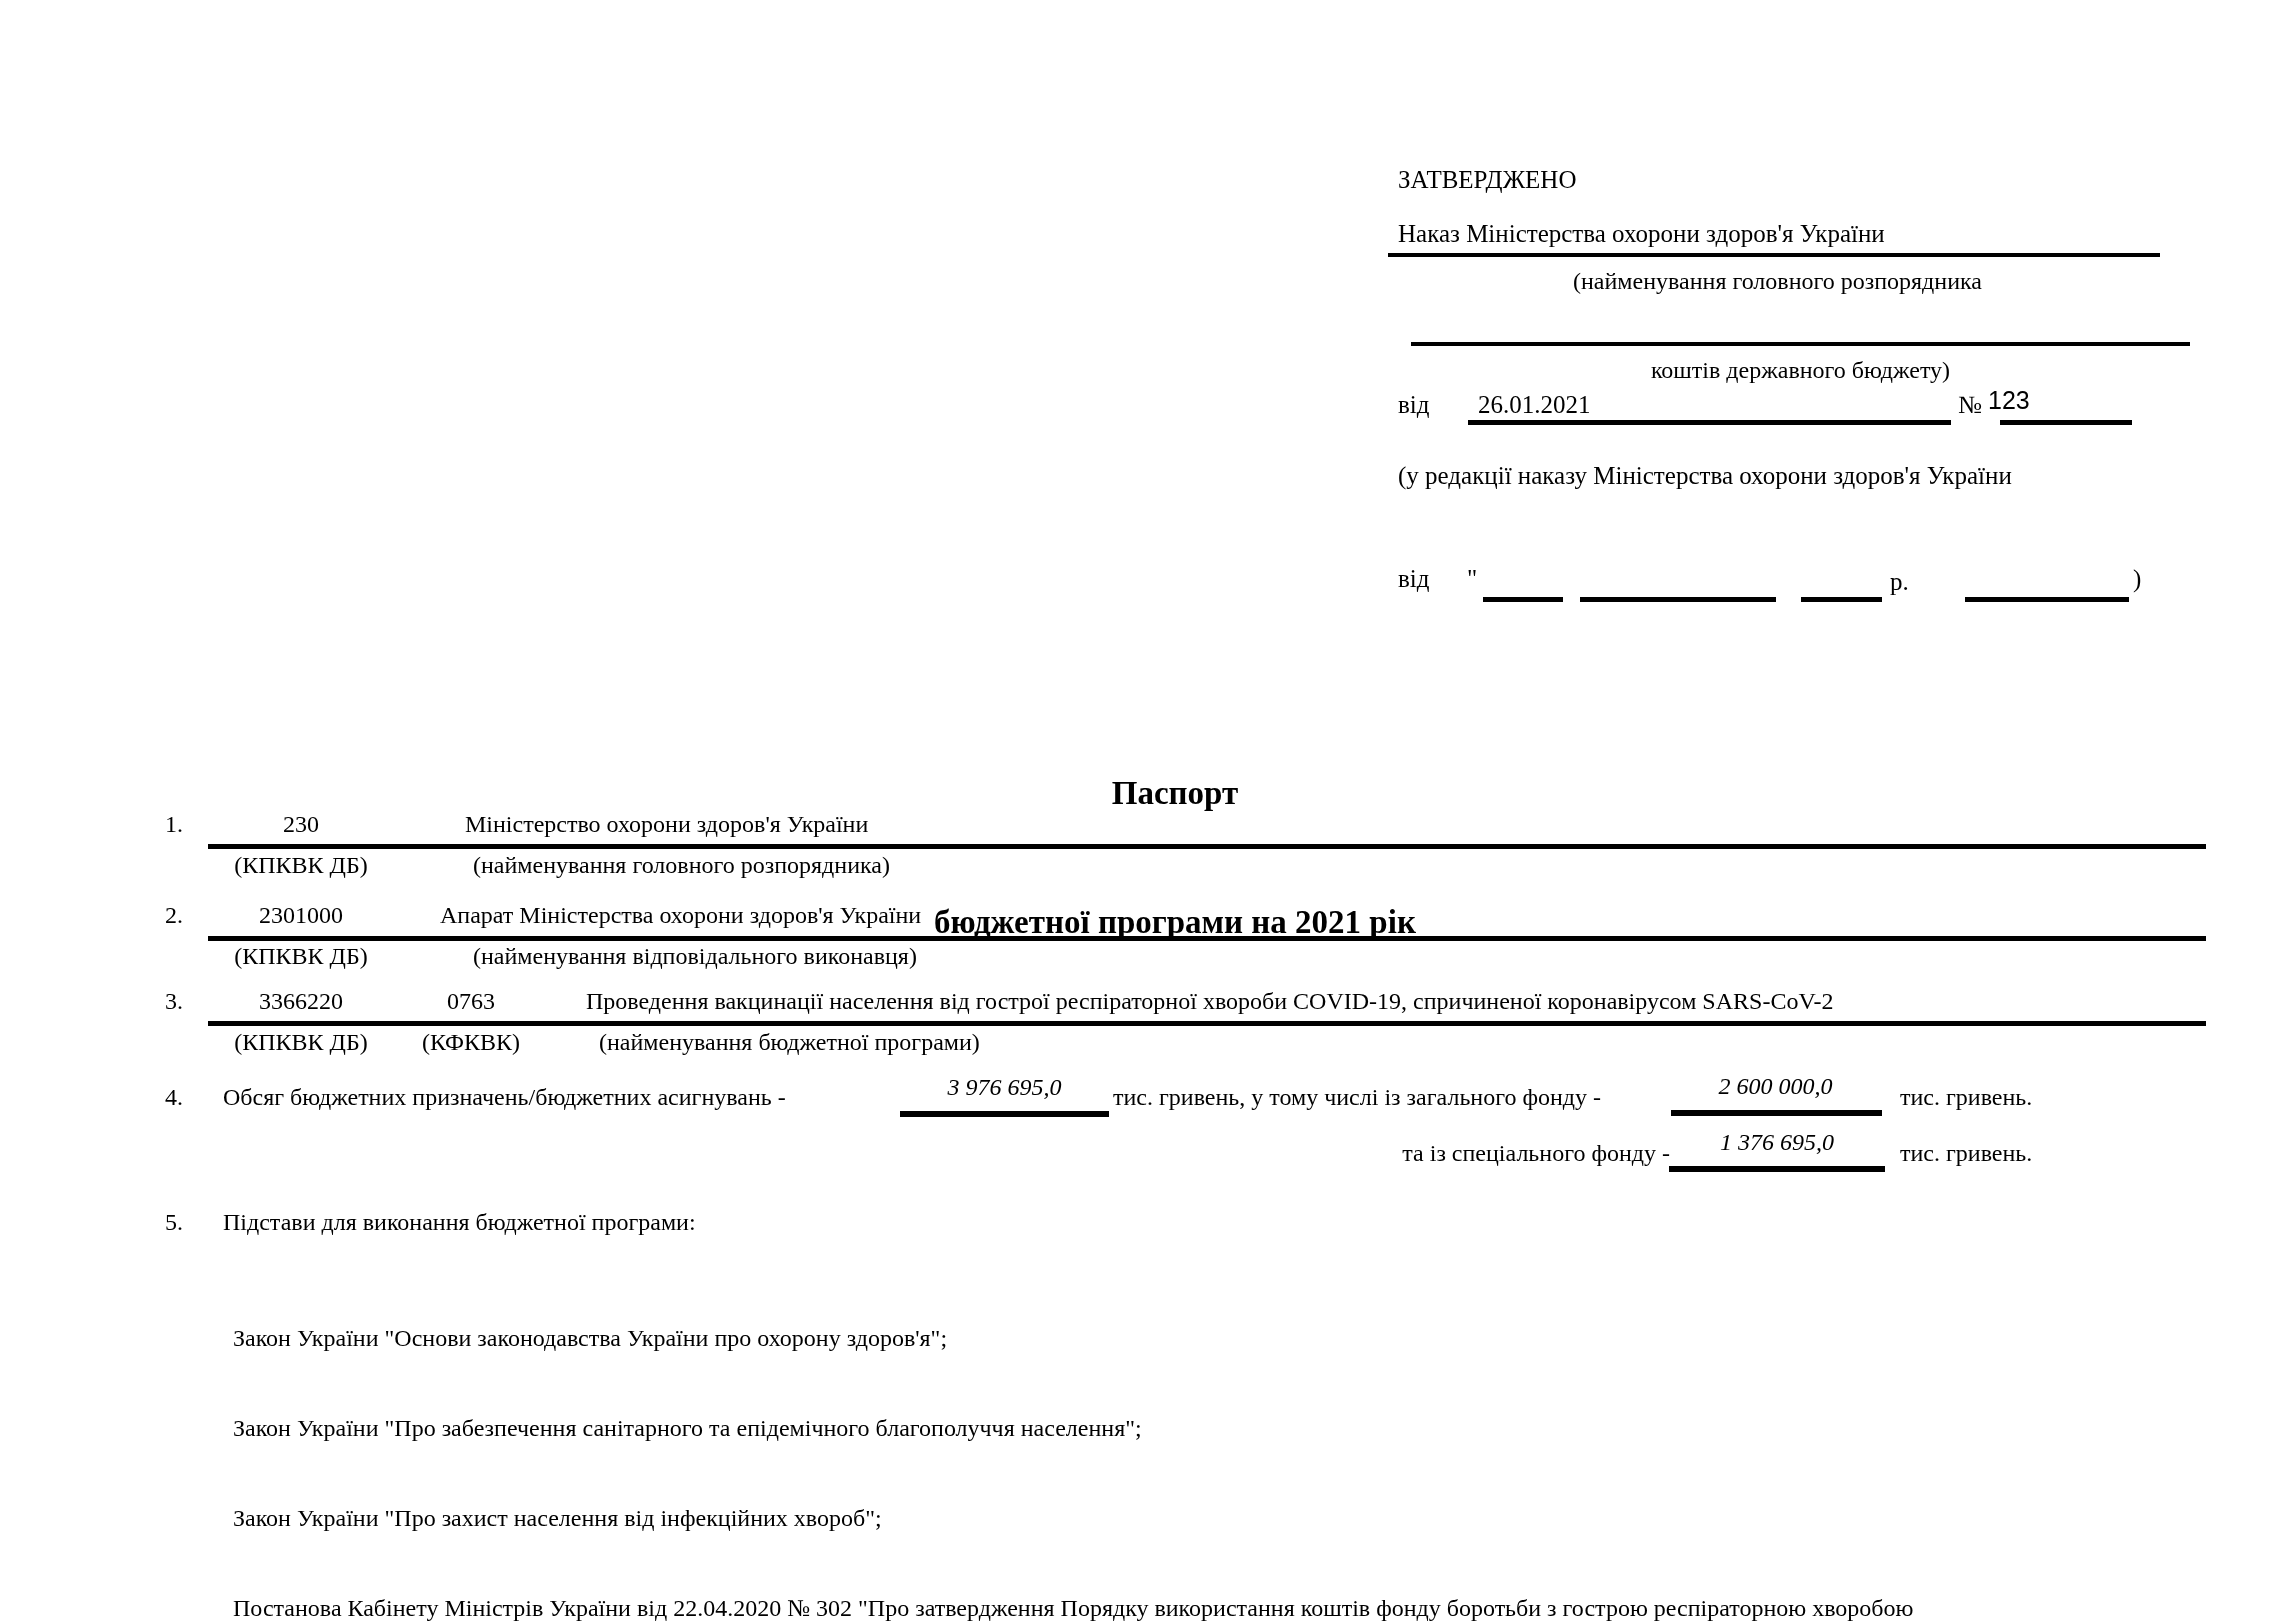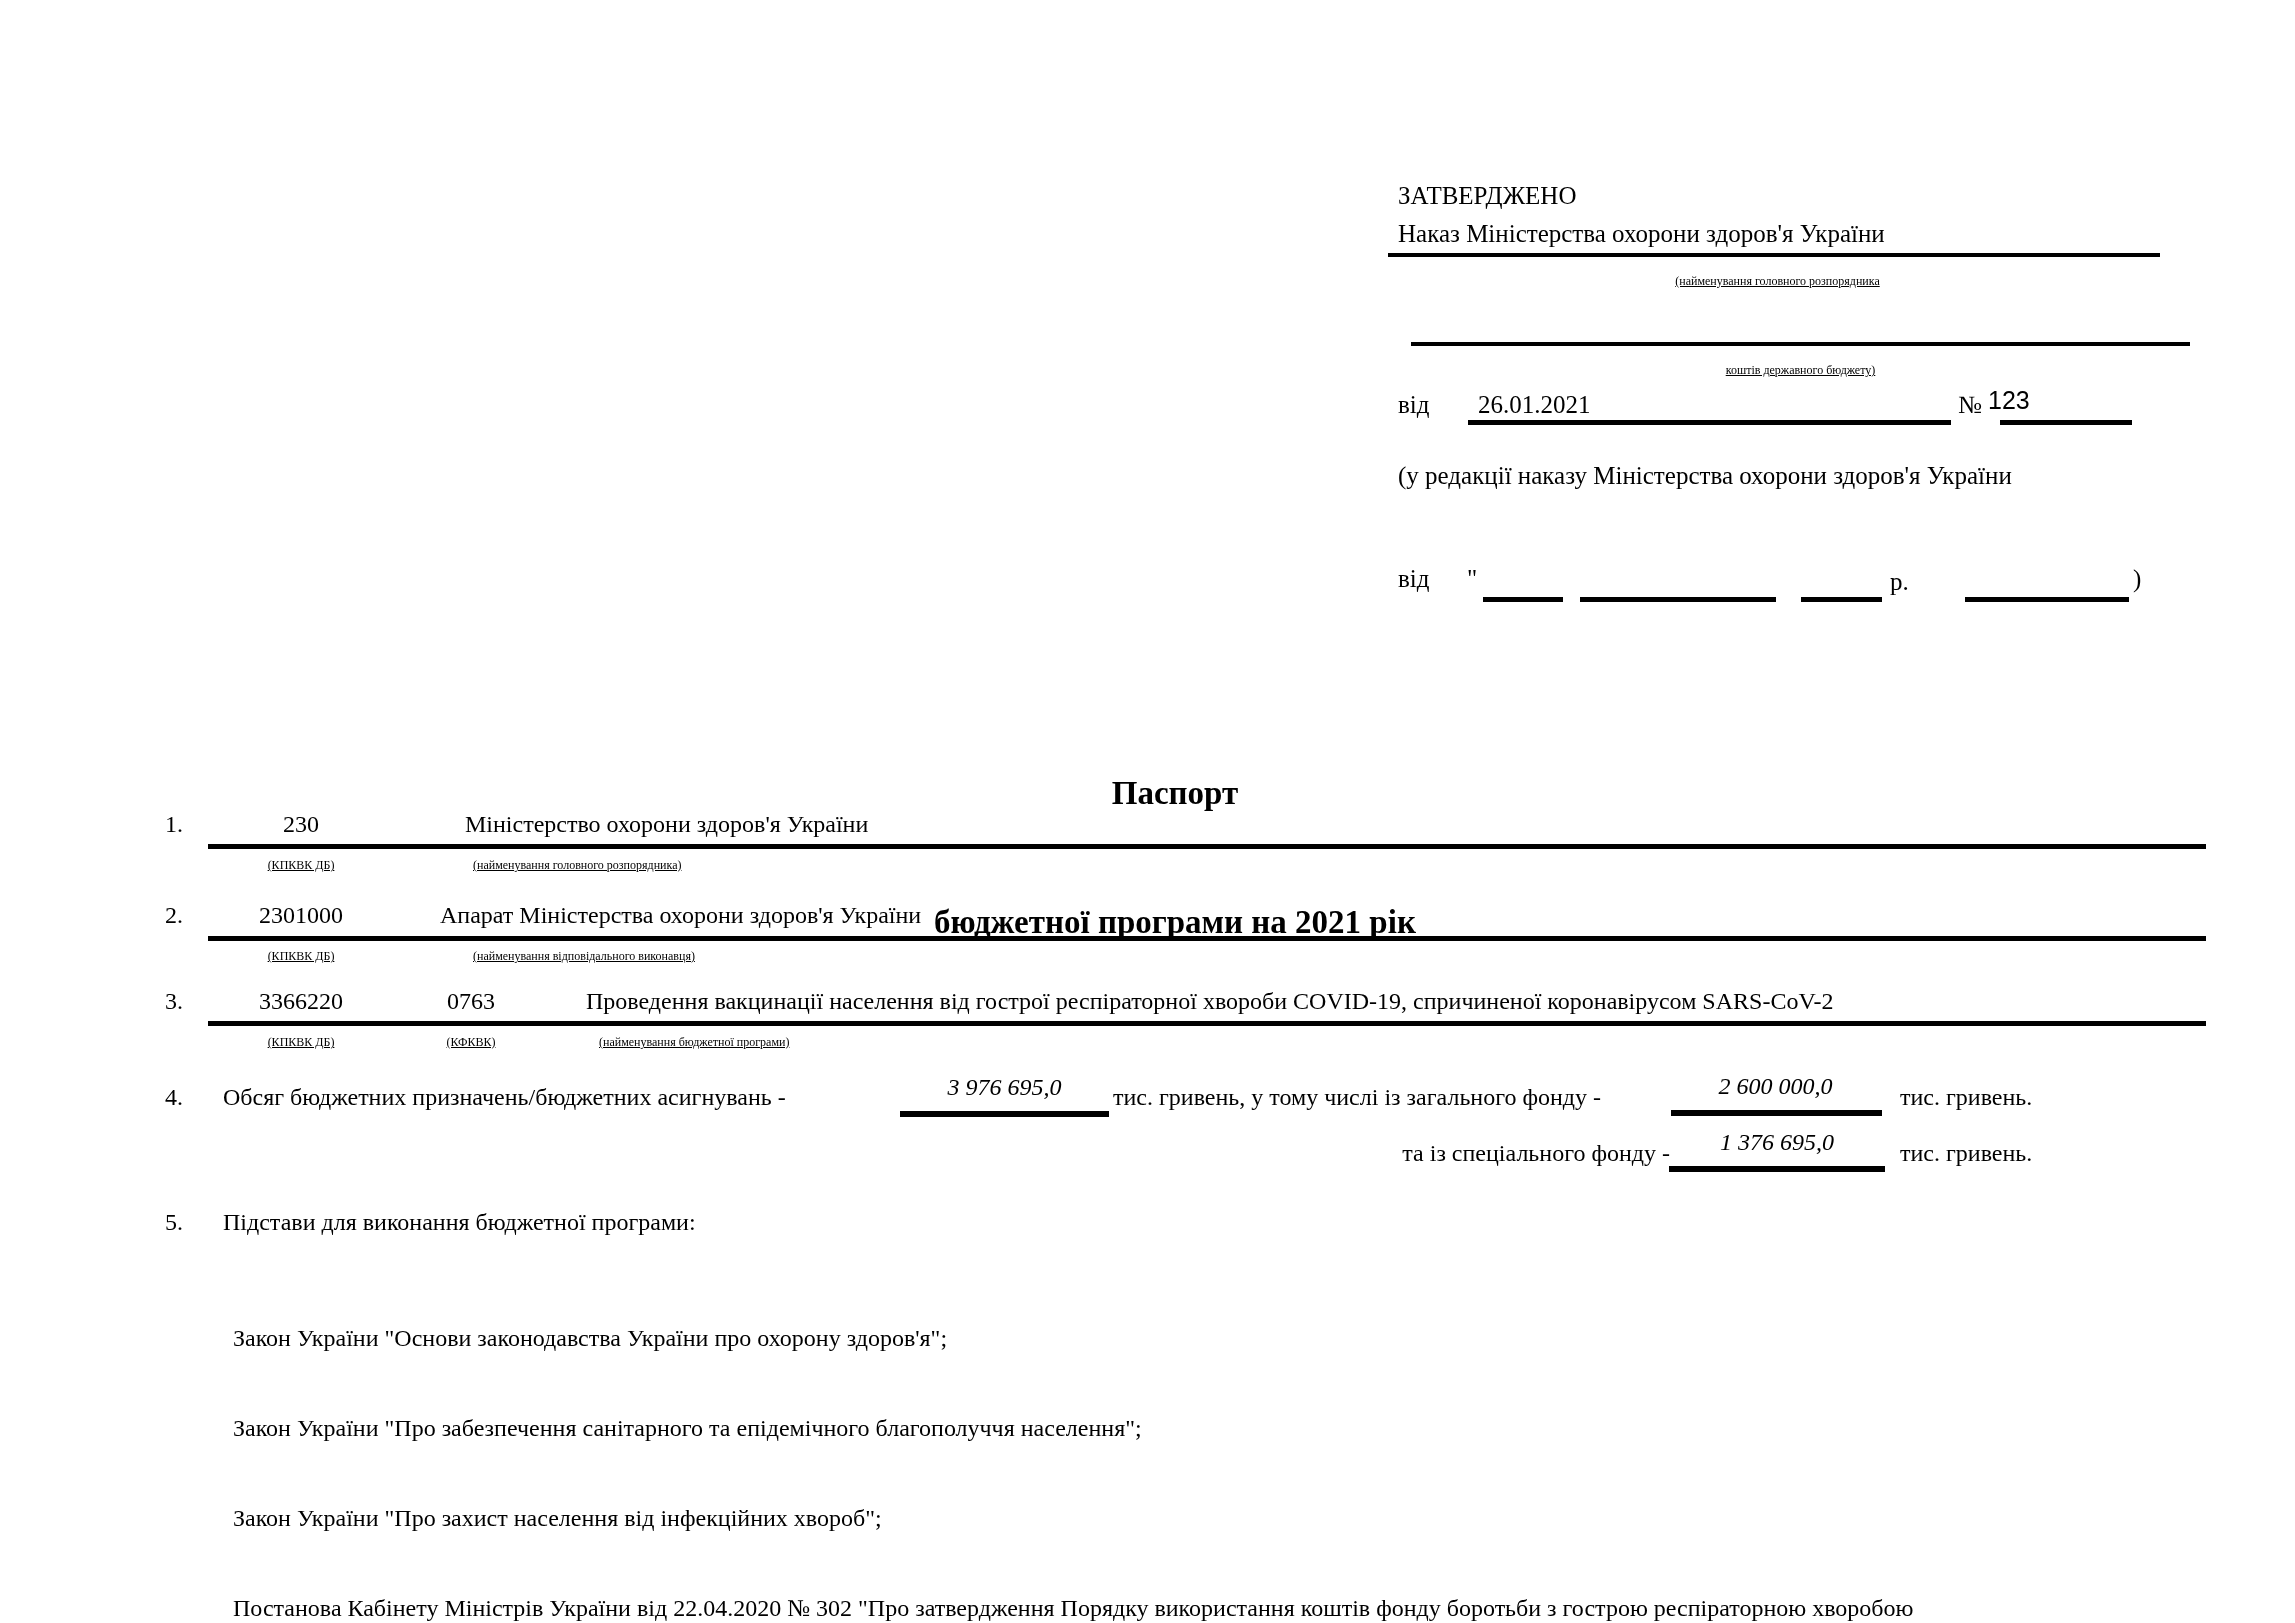--- a/index.html
+++ b/index.html
@@ -8,40 +8,40 @@
     width: 2295px;
     height: 1623px;
     background: #ffffff;
     font-family: "Liberation Serif", "DejaVu Serif", serif;
     color: #000;
     overflow: hidden;
   }
   .abs { position: absolute; white-space: pre; }
   .t38 { font-size: 25px; line-height: 29px; }
   .t37 { font-size: 24px; line-height: 29px; }
-  .t28 { font-size: 12px; line-height: 21px; text-decoration: underline; }
+  .t28 { font-size: 24px; line-height: 21px; }
   .ital { font-style: italic; }
   .ctr { text-align: center; }
   .rt  { text-align: right; }
   .rule { position: absolute; background: #000; }
   .sans { font-family: "Liberation Sans", "DejaVu Sans", sans-serif; }
   .title {
     font-size: 33px;
     font-weight: bold;
     line-height: 43px;
     text-align: center;
   }
 </style>
 </head>
 <body>
 
 <div class="page">
 
   <div>
-    <div class="abs t38" style="left:1398px; top:165px;margin-top:16px;">ЗАТВЕРДЖЕНО</div>
+    <div class="abs t38" style="left:1398px; top:165px;">ЗАТВЕРДЖЕНО</div>
 
     <div class="abs t38" style="left:1398px; top:219px;">Наказ Міністерства охорони здоров'я України</div>
     <div class="rule" style="left:1388px; top:253px; width:772px; height:3.9px;"></div>
 
     <div class="abs t28 ctr" style="left:1398px; top:271px; width:759px;">(найменування головного розпорядника</div>
 
     <div class="rule" style="left:1411px; top:342px; width:779px; height:3.9px;"></div>
     <div class="abs t28 ctr" style="left:1411px; top:360px; width:779px;">коштів державного бюджету)</div>
 
     <div class="abs t38" style="left:1398px; top:390px;">від</div>

